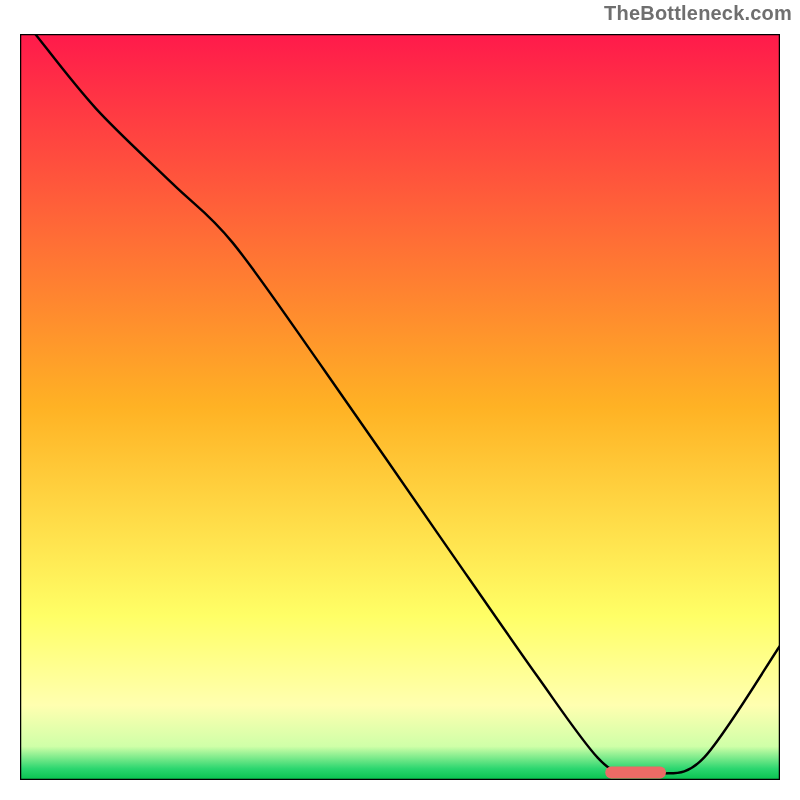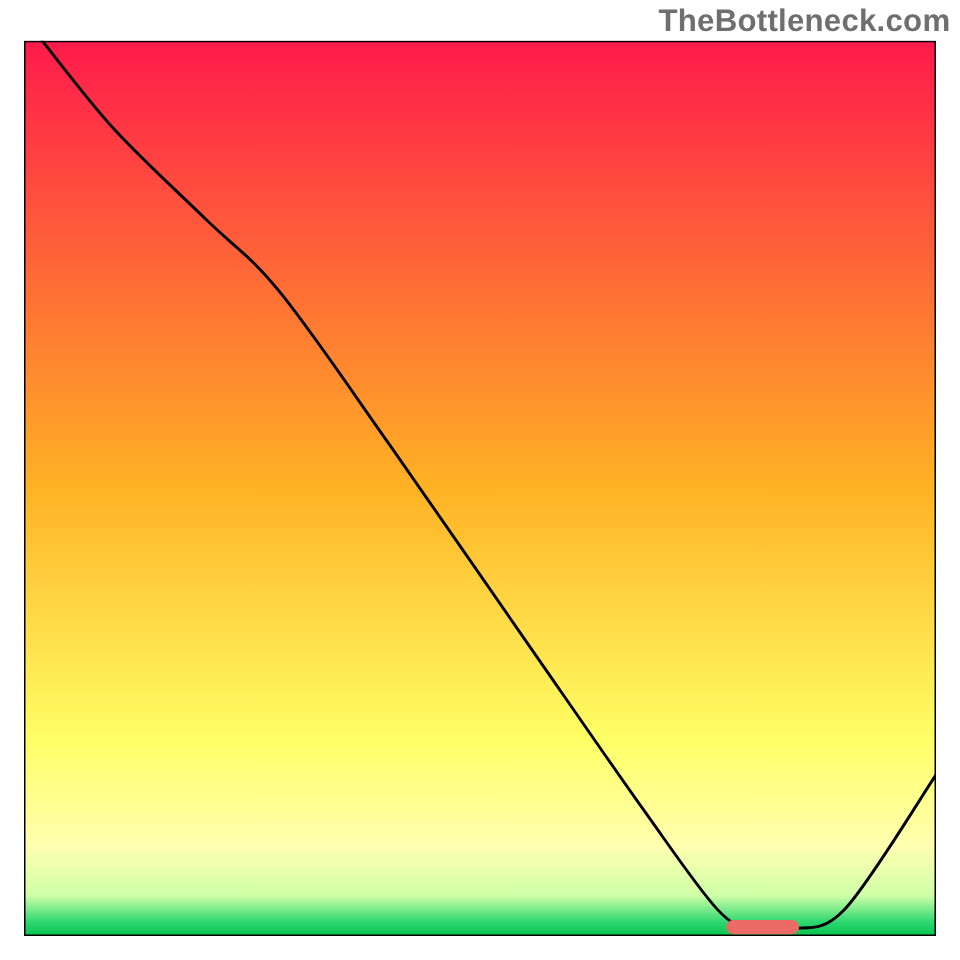--- a/index.html
+++ b/index.html
@@ -13,21 +13,21 @@
   }
   .stage {
     position: relative;
     width: 800px;
     height: 800px;
   }
   .watermark {
     position: absolute;
     top: 2px;
     right: 8px;
-    font-size: 26px;
+    font-size: 20px;
     font-weight: 700;
     color: #6f6f6f;
     letter-spacing: 0.2px;
     user-select: none;
   }
   .plot-area {
     position: absolute;
     left: 20px;
     top: 34px;
     width: 760px;

